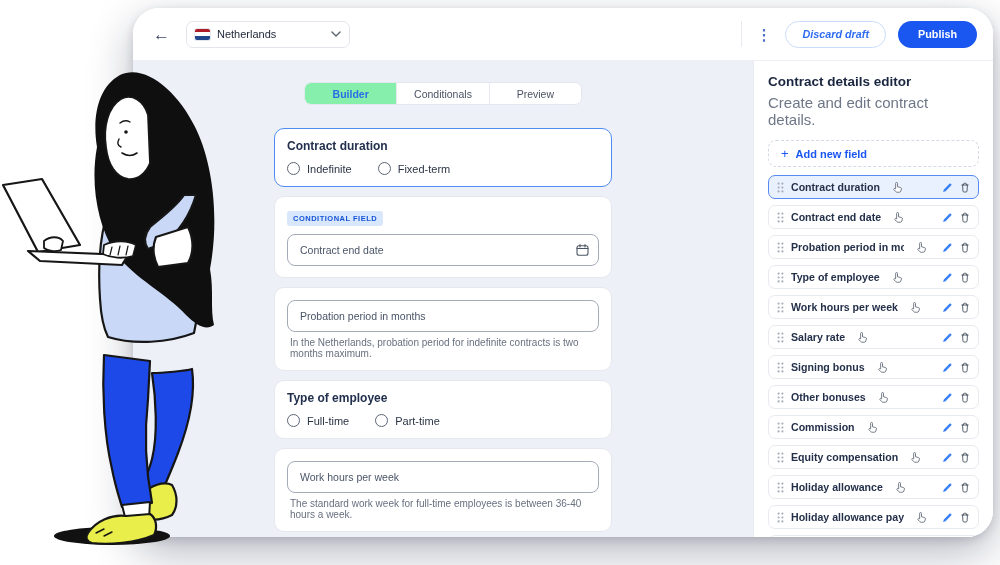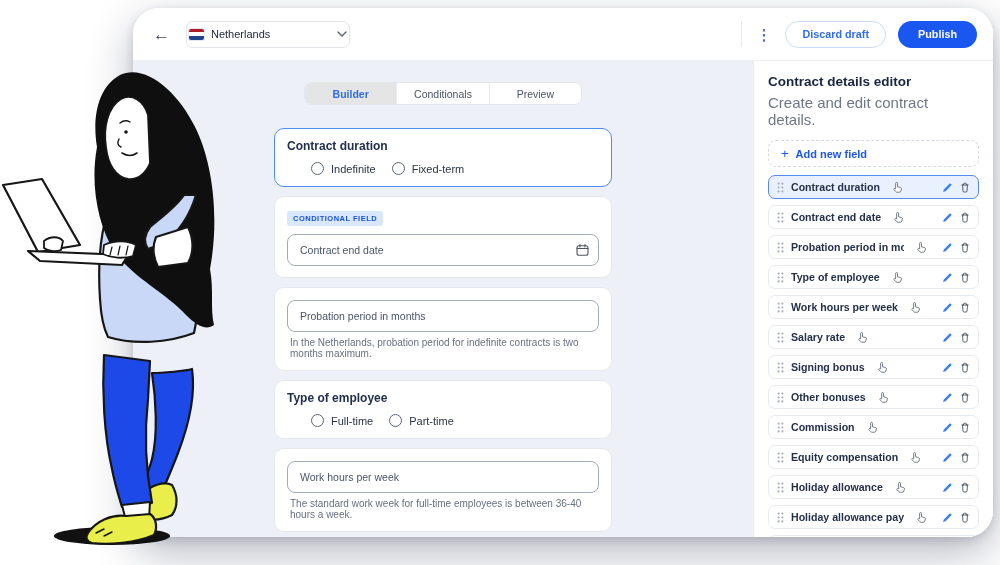--- a/index.html
+++ b/index.html
@@ -12,53 +12,53 @@
   .window { position:absolute; left:133px; top:8px; width:860px; height:529px;
             background:#fff; border-radius:26px; overflow:hidden; z-index:1;
             box-shadow:0 16px 45px rgba(16,24,52,.30), 0 3px 10px rgba(16,24,52,.15);
             display:flex; flex-direction:column; }
 
   
   .topbar { height:52px; flex:none; display:flex; align-items:center; gap:12px;
             padding:0 16px 0 20px; background:#fff; }
   .back { font-size:17px; color:#3e4566; margin-right:4px; cursor:pointer; line-height:1; }
   .select { height:27px; width:164px; border:1px solid #e2e5ec; border-radius:7px;
-            display:flex; align-items:center; gap:7px; padding:0 2px;
+            display:flex; align-items:center; gap:7px; padding:0 8px;
             font-size:11px; color:#222a3c; background:#fff; cursor:pointer; }
   .select .chev { margin-left:auto; display:flex; }
   .flag { width:15px; height:11px; border-radius:2px; overflow:hidden; flex:none;
           display:flex; flex-direction:column; box-shadow:0 0 0 1px #e4e7ee; }
   .flag i { flex:1; display:block; }
   .flag .fr { background:#AE1C28; } .flag .fw { background:#fff; } .flag .fb { background:#21468B; }
   .sp { flex:1; }
   .vdiv { width:1px; height:26px; background:#e7eaf0; }
   .kebab { color:#5470cf; font-size:15px; font-weight:700; padding:0 2px; cursor:pointer; line-height:1; }
   .btn { height:27px; border-radius:14px; font-size:10.8px; font-weight:700;
          display:flex; align-items:center; cursor:pointer; font-family:inherit; }
-  .btn.ghost { border:1px solid #cadcf9; color:#2e6cf0; background:#fff; padding:0 16px; }
+  .btn.ghost { border:1px solid #cadcf9; color:#2e6cf0; background:#fff; padding:0 16px;font-style:italic; }
   .btn.primary { background:#1a56f0; color:#fff; border:none; padding:0 20px; }
 
   
   .bodyrow { flex:1; min-height:0; display:flex; border-top:1px solid #edeff5; }
   .canvas { flex:1; background:#edf0f7; overflow:hidden; }
 
   
   .tabs { width:278px; height:23px; margin:21px auto 0; background:#fff;
           border:1px solid #e2e6ee; border-radius:7px; display:flex; overflow:hidden; }
   .tab { flex:1; display:flex; align-items:center; justify-content:center;
          font-size:10.5px; color:#4a5264; border-right:1px solid #e7eaf0; cursor:pointer; }
   .tab:last-child { border-right:none; }
-  .tab.active { background:#e5e5e5; color:#2a6de6; font-weight:700; }
+  .tab.active { background:#86efac; color:#2a6de6; font-weight:700; }
 
   
   .stack { width:338px; margin:23px auto 0; display:flex; flex-direction:column; gap:9px; }
   .card { background:#fff; border:1px solid #e6e8ee; border-radius:10px; padding:10px 12px 11px; }
   .card.selected { border:1.5px solid #4e8cf4; }
   .card-title { font-size:12px; font-weight:700; color:#22304e; }
-  .radios { display:flex; gap:16px; margin-top:9px;margin-left:24px; }
+  .radios { display:flex; gap:26px; margin-top:9px; }
   .radio { display:flex; align-items:center; gap:7px; font-size:11px; color:#2b3445; cursor:pointer; }
   .rb { width:13px; height:13px; border:1.5px solid #5c6575; border-radius:50%; background:#fff; flex:none; }
   .badge { display:inline-block; font-size:7.5px; font-weight:700; letter-spacing:.5px;
            color:#1553d6; background:#d8e7fb; border-radius:3px; padding:3px 6px; }
   .inwrap { position:relative; margin-top:8px; }
   .inwrap.first { margin-top:2px; }
   input.fld { width:100%; height:32px; border:1px solid #a4abb8; border-radius:8px;
               padding:0 30px 0 12px; font-size:10.5px; color:#3f4a5c; background:#fff;
               font-family:inherit; outline:none; }
   input.fld::placeholder { color:#4a5568; opacity:1; }

